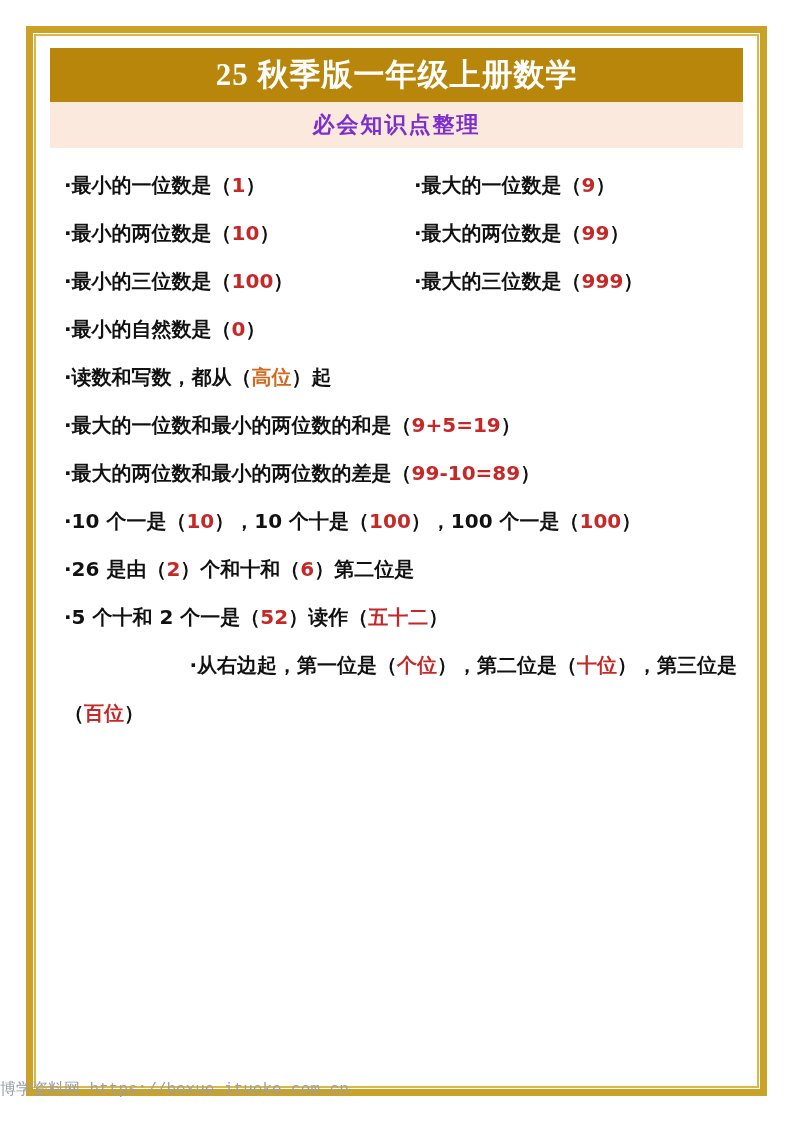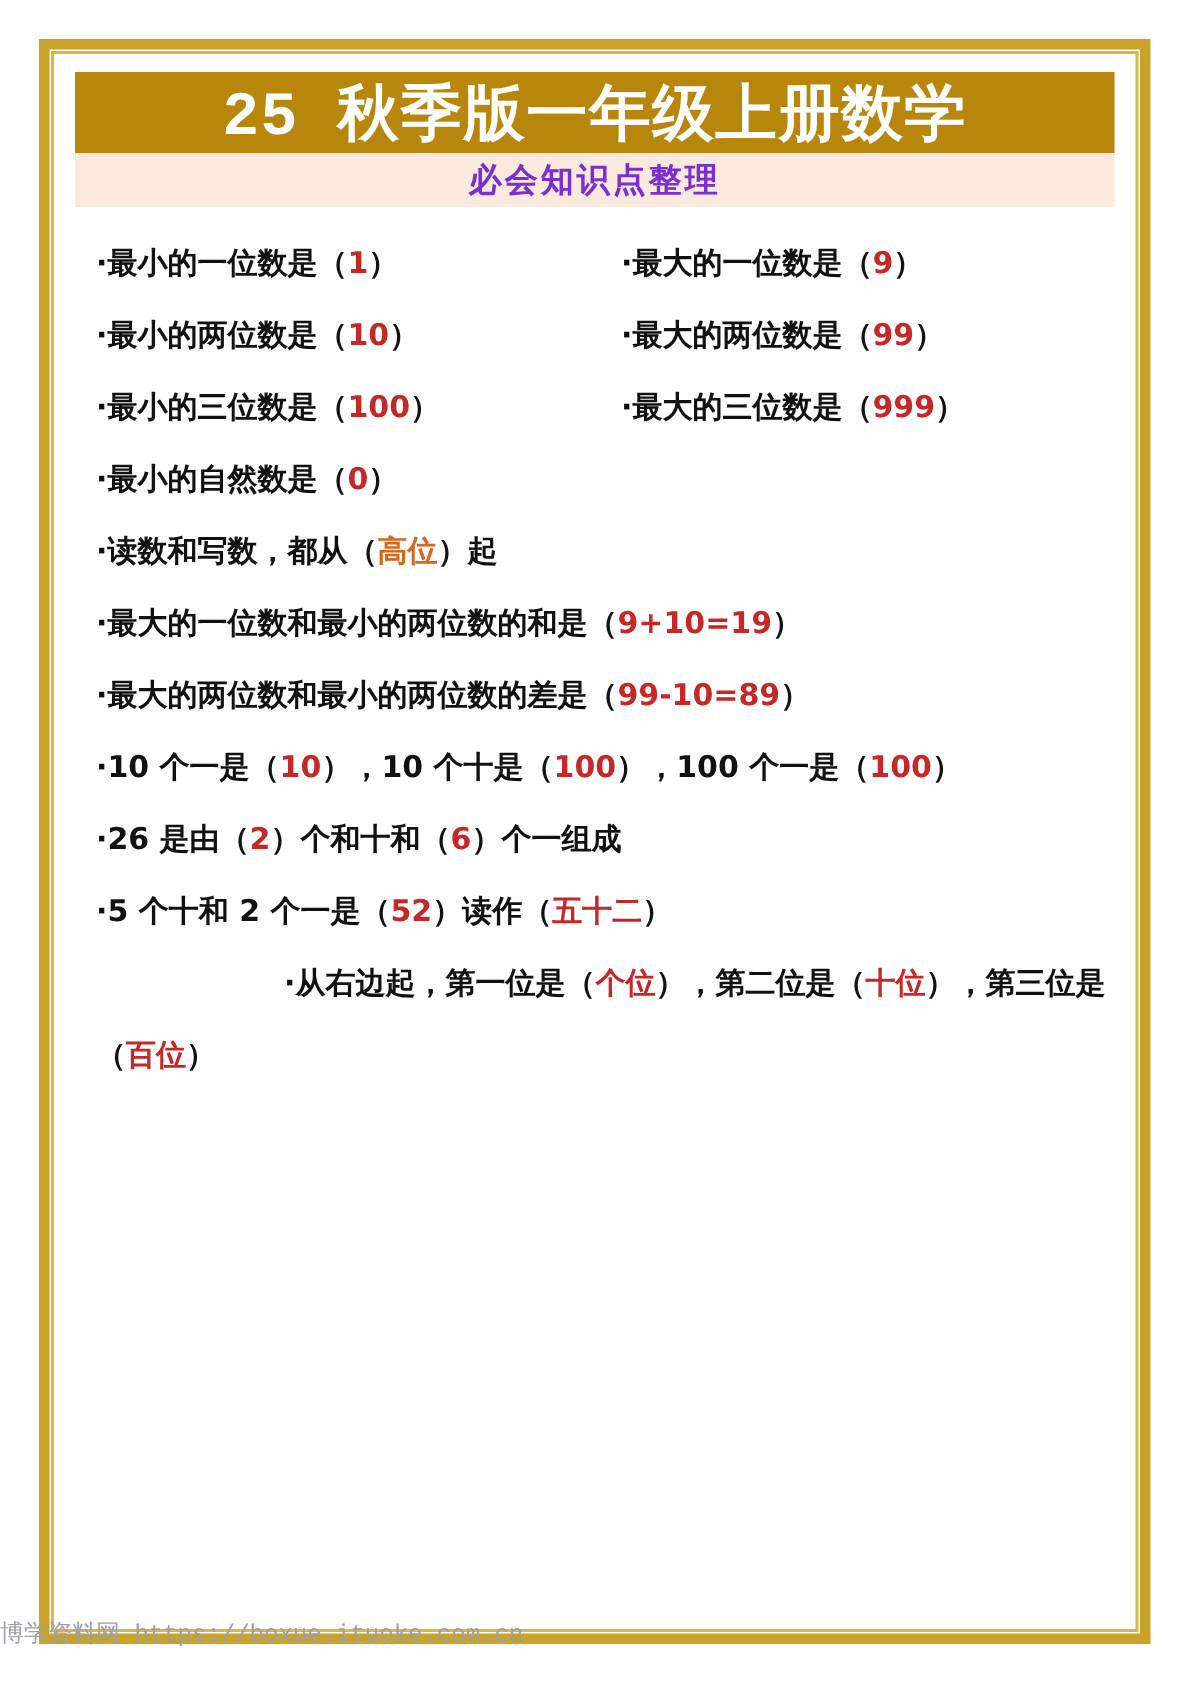--- a/index.html
+++ b/index.html
@@ -57,32 +57,32 @@
   .title-bar {
     margin: 6px 8px 0 8px;
     background: #b8860b;
     height: 54px;
     display: flex;
     align-items: center;
     justify-content: center;
   }
   .title-bar .title-text {
     color: #ffffff;
-    font-family: Liberation Mono, monospace;
+    font-family: Liberation Serif, serif;
     font-weight: bold;
-    font-size: 41px;
+    font-size: 31px;
     letter-spacing: 1px;
     white-space: nowrap;
   }
 
   
   .subtitle-bar {
     margin: 0 8px;
     background: #fbe9dd;
-    height: 36px;
+    height: 46px;
     display: flex;
     align-items: center;
     justify-content: center;
   }
   .subtitle-bar .subtitle-text {
     color: #7b2fd0;
     font-family: "DejaVu Sans", "Liberation Sans", sans-serif;
     font-weight: bold;
     font-size: 22px;
     letter-spacing: 2px;
@@ -173,24 +173,24 @@
           <div class="line"><span>·最小的三位数是（</span><span class="ans">100</span><span>）</span></div>
         </div>
         <div class="col right">
           <div class="line"><span>·最大的三位数是（</span><span class="ans">999</span><span>）</span></div>
         </div>
       </div>
 
       <div id="single-rows">
           <div class="line full"><span>·最小的自然数是（</span><span class="ans">0</span><span>）</span></div>
           <div class="line full"><span>·读数和写数，都从（</span><span class="ans-orange">高位</span><span>）起</span></div>
-          <div class="line full"><span>·最大的一位数和最小的两位数的和是（</span><span class="ans">9+10=19</span><span>）</span></div>
+          <div class="line full"><span>·最大的一位数和最小的两位数的和是（</span><span class="ans">9+5=19</span><span>）</span></div>
           <div class="line full"><span>·最大的两位数和最小的两位数的差是（</span><span class="ans">99-10=89</span><span>）</span></div>
           <div class="line full"><span>·10 个一是（</span><span class="ans">10</span><span>），10 个十是（</span><span class="ans">100</span><span>），100 个一是（</span><span class="ans">100</span><span>）</span></div>
-          <div class="line full"><span>·26 是由（</span><span class="ans">2</span><span>）个和十和（</span><span class="ans">6</span><span>）个一组成</span></div>
+          <div class="line full"><span>·26 是由（</span><span class="ans">2</span><span>）个和十和（</span><span class="ans">6</span><span>）第二位是</span></div>
           <div class="line full"><span>·5 个十和 2 个一是（</span><span class="ans">52</span><span>）读作（</span><span class="ans">五十二</span><span>）</span></div>
           <div class="line full wrap"><span>·从右边起，第一位是（</span><span class="ans">个位</span><span>），第二位是（</span><span class="ans">十位</span><span>），第三位是</span></div>
           <div class="line full"><span>（</span><span class="ans">百位</span><span>）</span></div>
         </div>
 
     </div>
   </div>
 
   <div class="footer">博学资料网 https://boxue.ituoke.com.cn</div>
 </div>

